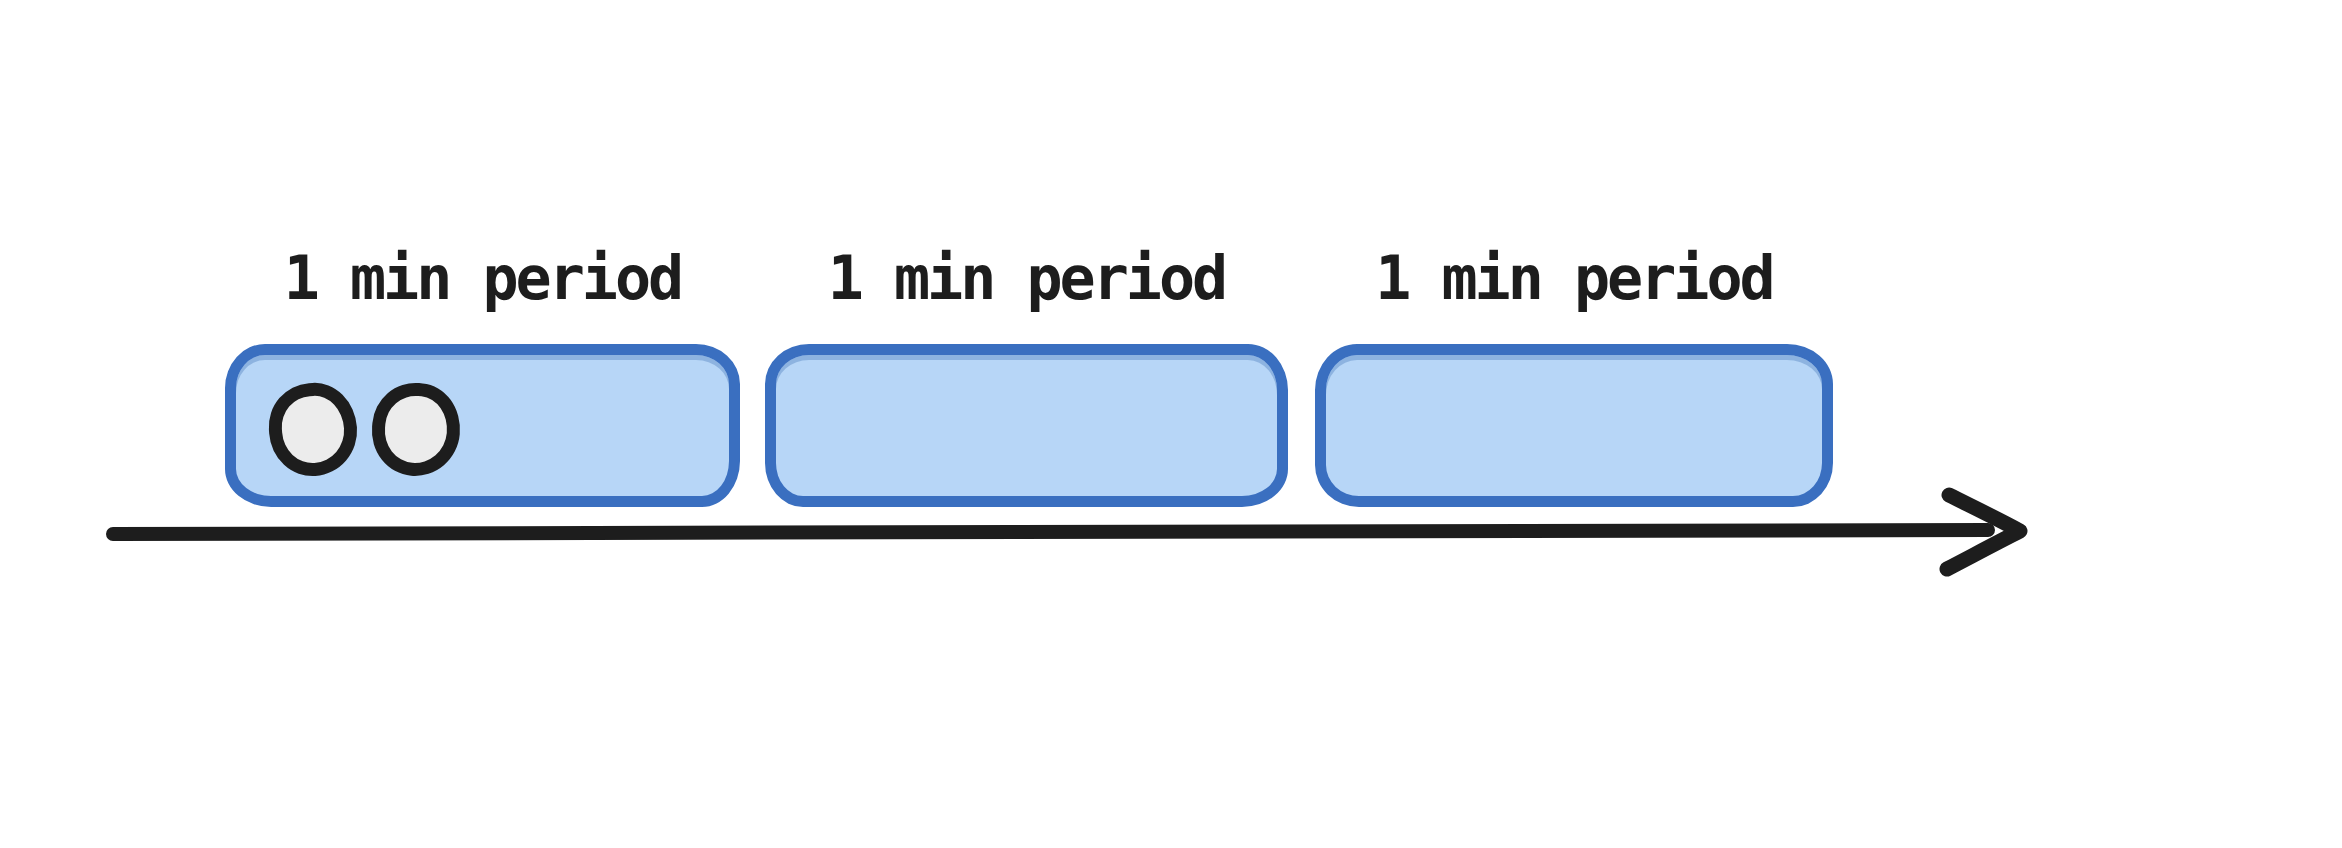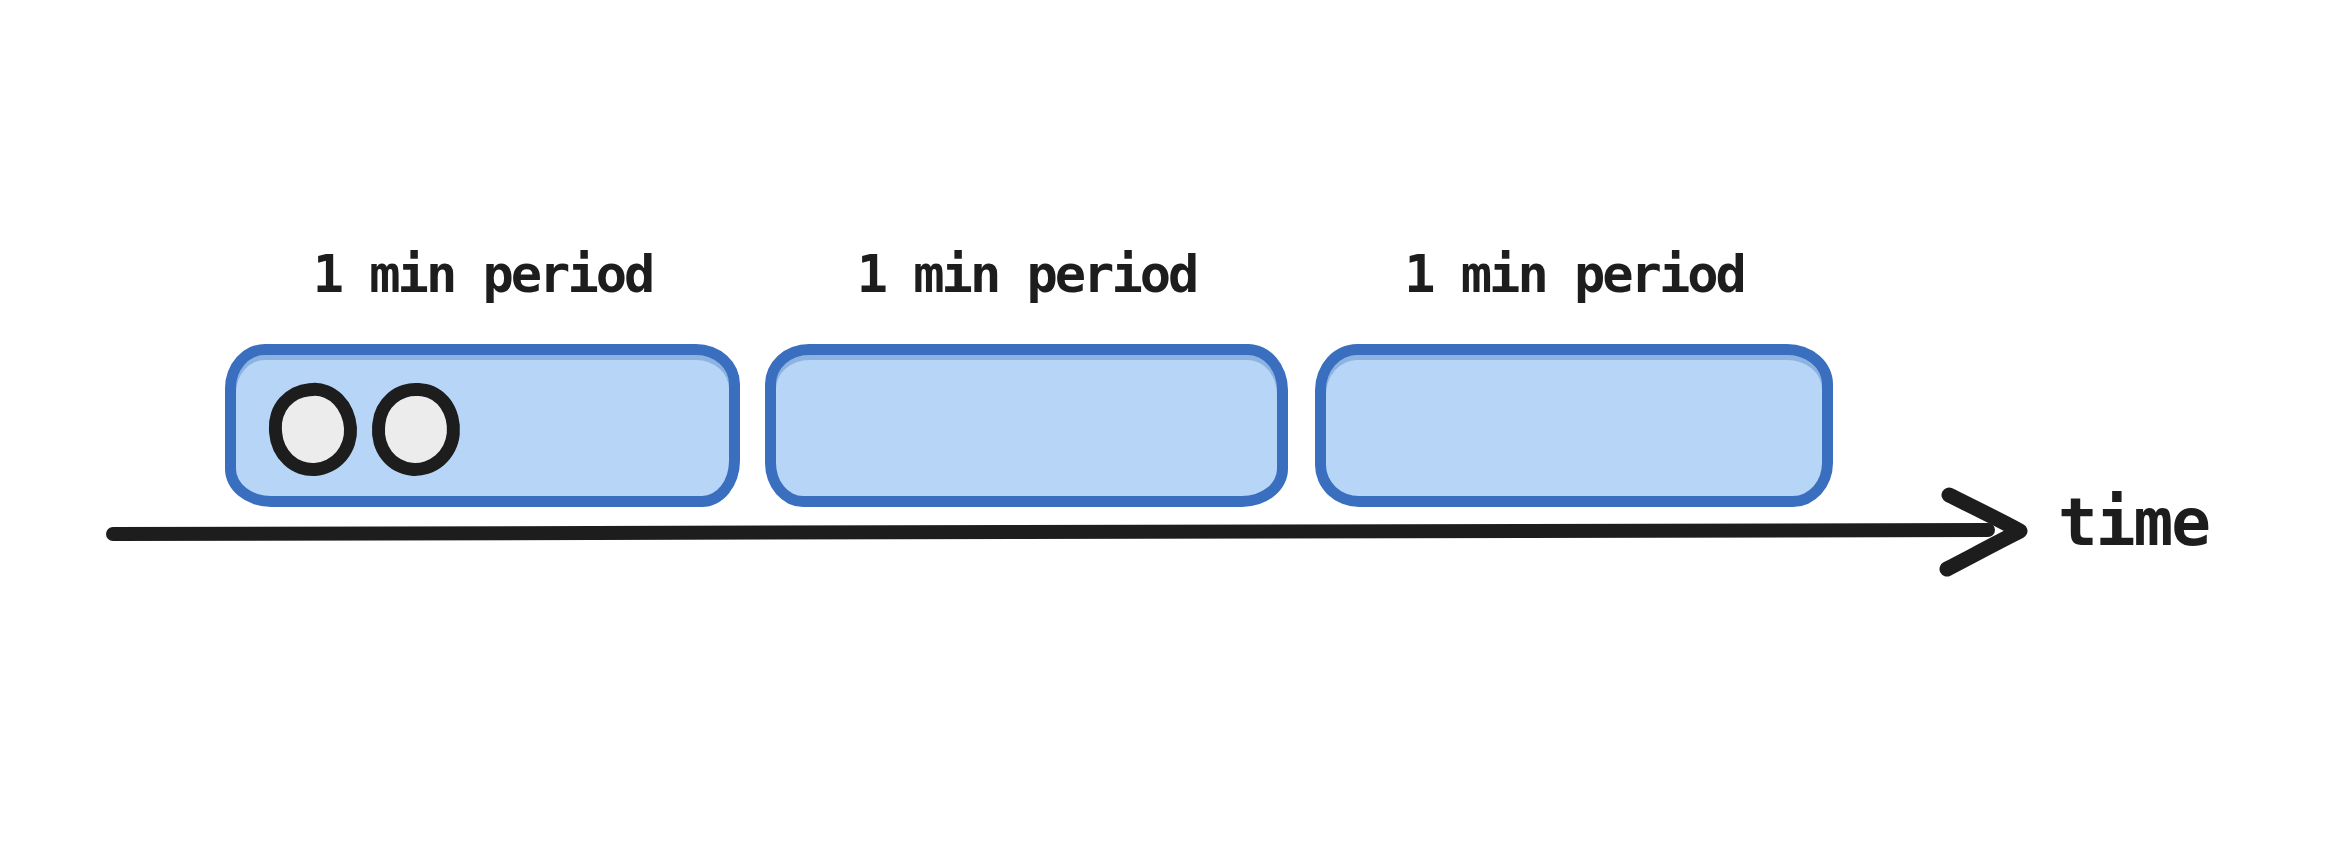--- a/index.html
+++ b/index.html
@@ -18,21 +18,21 @@
   }
 
   
   .period-group {
     position: absolute;
     top: 248px;
   }
   .period-label {
     width: 100%;
     text-align: center;
-    font-size: 52px;
+    font-size: 60px;
     font-weight: bold;
     letter-spacing: -3px;
     line-height: 1;
     height: 66px;
     white-space: nowrap;
     color: #1d1d1d;
   }
   .period-box {
     position: absolute;
     top: 96px;
@@ -100,15 +100,14 @@
   <div class="period-group" style="left:765px; width:523px;">
     <div class="period-label">1 min period</div>
     <div class="period-box r2"></div>
   </div>
 
   <div class="period-group" style="left:1315px; width:518px;">
     <div class="period-label">1 min period</div>
     <div class="period-box r3"></div>
   </div>
 
-  <div class="time-label">time</div>
 
 </div>
 
 </body></html>

